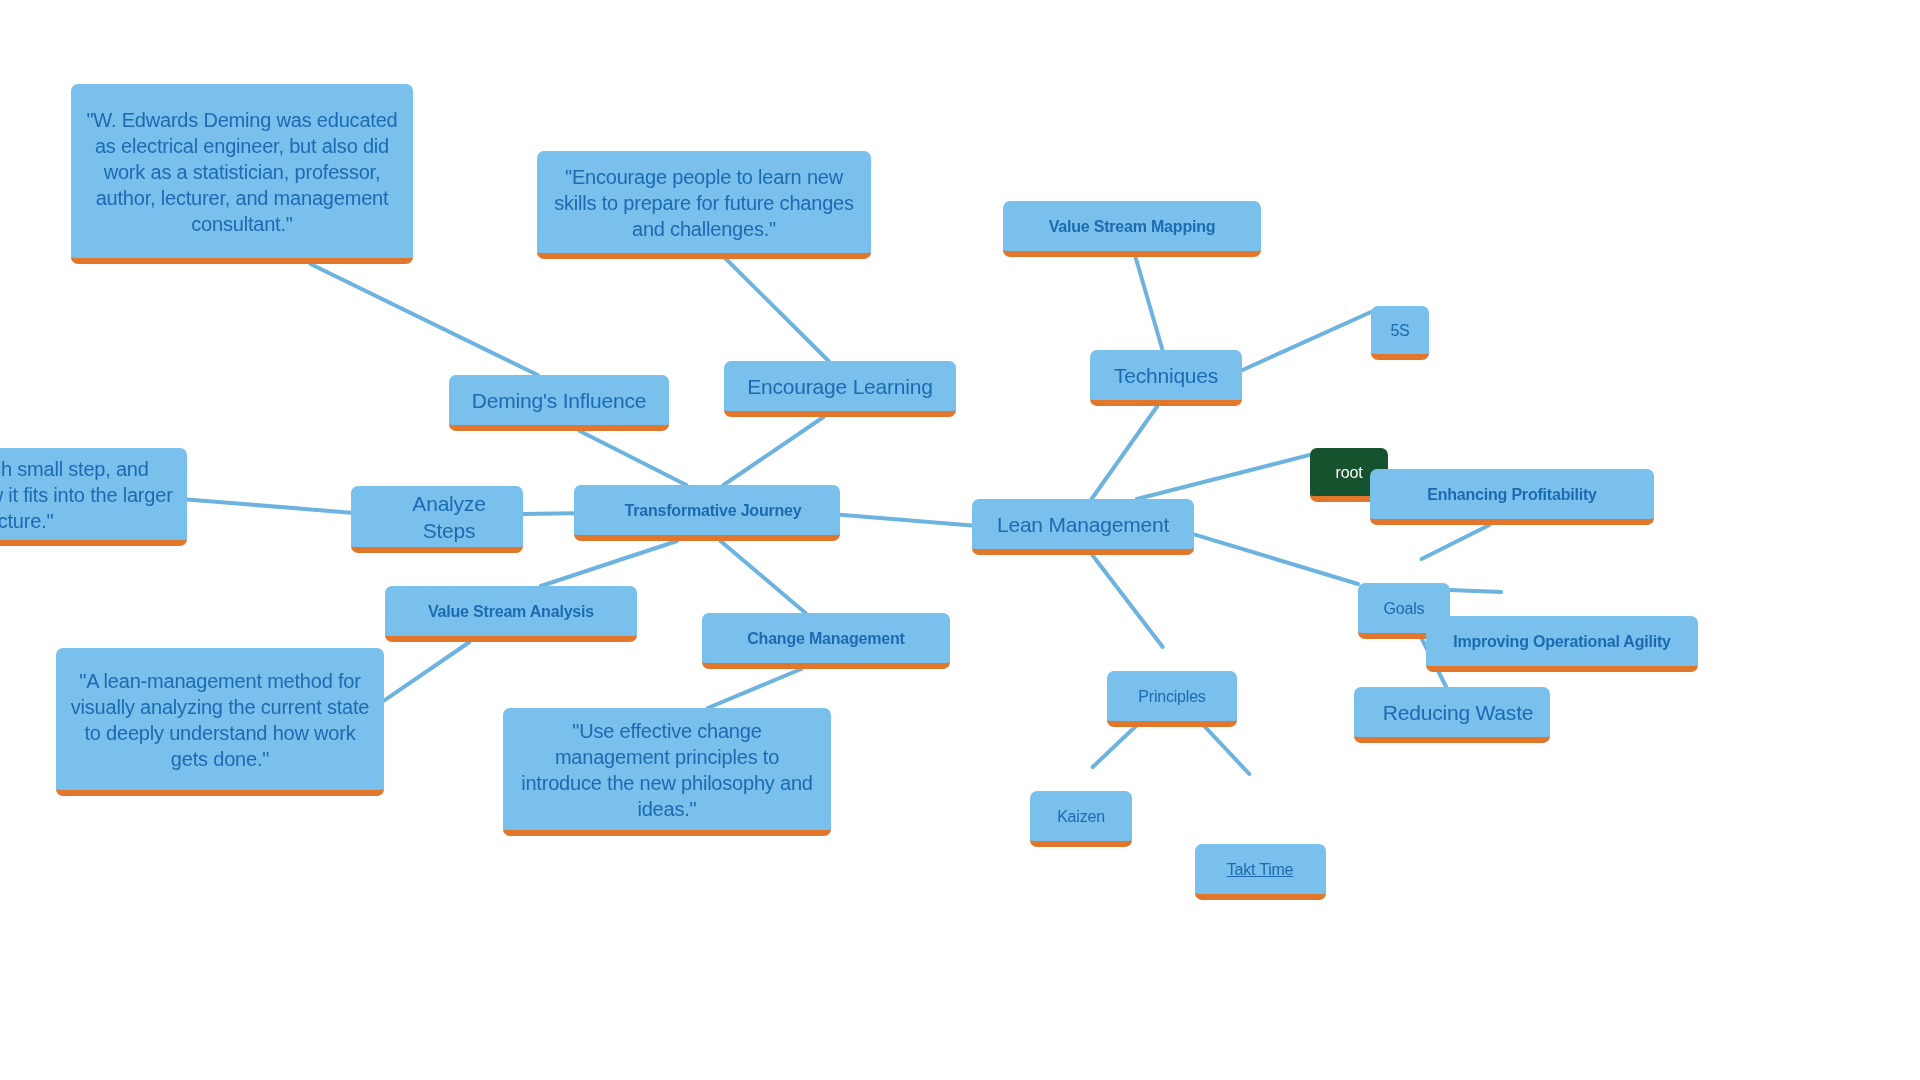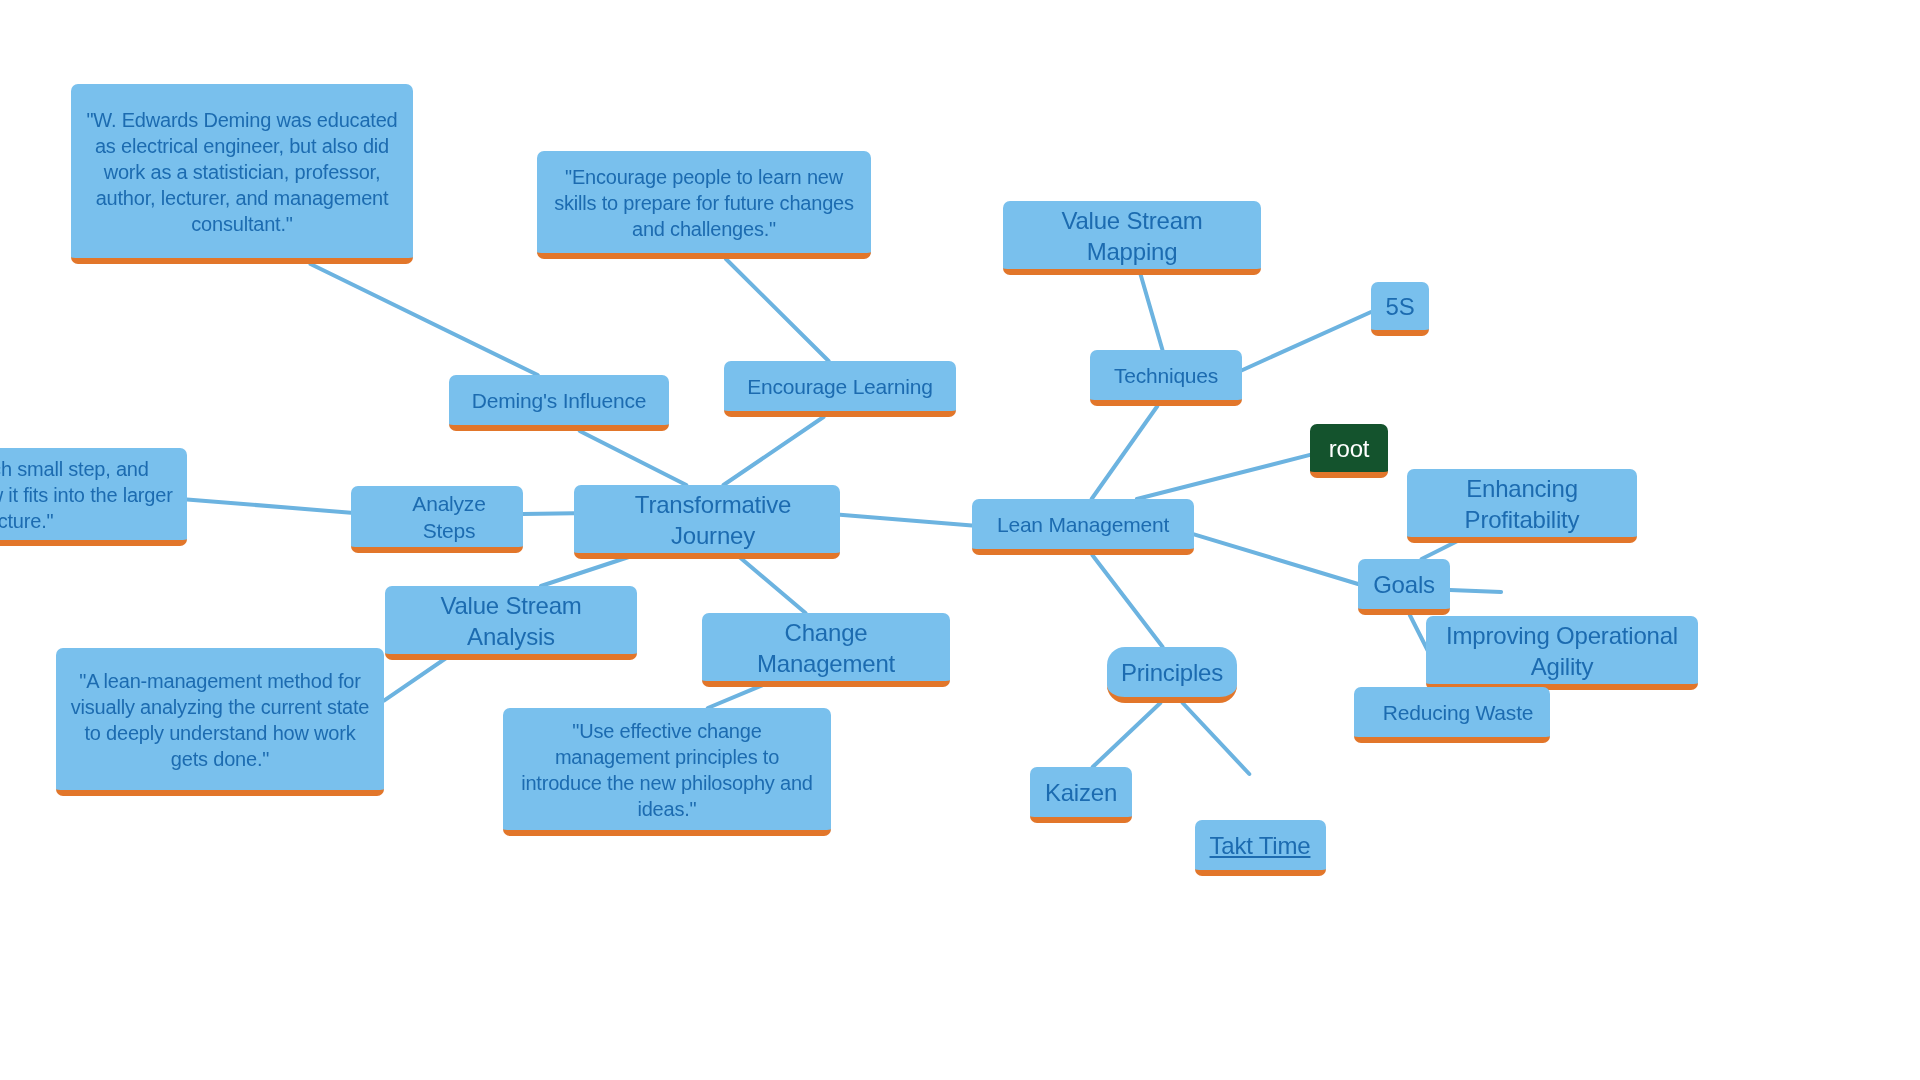--- a/index.html
+++ b/index.html
@@ -41,23 +41,23 @@
     letter-spacing: -0.2px;
     padding: 4px 12px 2px 12px;
     z-index: 5;
     white-space: pre-line;
   }
   .node.root {
     background: #14532d;
     color: #ffffff;
     border-bottom: 6px solid #e2762a;
   }
-  .node.lg   { font-size: 24px; }
+  .node.lg   { font-size: 16px; font-weight: bold; }
   .node.md   { font-size: 21px; }
-  .node.sm   { font-size: 24px; }
+  .node.sm   { font-size: 16px; margin-top: 24px; }
   .node.quote { font-size: 20px; }
 </style>
 </head>
 <body>
 
 <div id="canvas">
   <svg id="edges" viewBox="0 0 1920 1080">
       <line x1="1310.0" y1="454.9" x2="1136.9" y2="499.0" stroke="#6cb3e0" stroke-width="4" stroke-linecap="round"></line>
       <line x1="972.0" y1="525.6" x2="840.0" y2="514.7" stroke="#6cb3e0" stroke-width="4" stroke-linecap="round"></line>
       <line x1="1091.6" y1="499.0" x2="1157.4" y2="406.0" stroke="#6cb3e0" stroke-width="4" stroke-linecap="round"></line>
@@ -82,24 +82,24 @@
       <line x1="801.1" y1="669.0" x2="707.8" y2="708.0" stroke="#6cb3e0" stroke-width="4" stroke-linecap="round"></line>
     </svg>
   <div id="node-layer">
       <div class="node root sm" style="left: 1310px; top: 424px; width: 78px; min-height: 54px;"><span>root</span></div>
       <div class="node md" style="left: 972px; top: 499px; width: 222px; min-height: 56px;"><span>Lean Management</span></div>
       <div class="node lg" style="left: 574px; top: 485px; width: 266px; min-height: 56px; padding-left: 24px;"><span>Transformative Journey</span></div>
       <div class="node md" style="left: 1090px; top: 350px; width: 152px; min-height: 56px;"><span>Techniques</span></div>
       <div class="node lg" style="left: 1003px; top: 201px; width: 258px; min-height: 56px;"><span>Value Stream Mapping</span></div>
       <div class="node sm" style="left: 1371px; top: 282px; width: 58px; min-height: 54px;"><span>5S</span></div>
       <div class="node sm" style="left: 1358px; top: 559px; width: 92px; min-height: 56px;"><span>Goals</span></div>
-      <div class="node lg" style="left: 1407px; top: 469px; width: 230px; min-height: 56px; justify-content: flex-end;"><span>Enhancing Profitability</span></div>
+      <div class="node lg" style="left: 1370px; top: 469px; width: 284px; min-height: 56px;"><span>Enhancing Profitability</span></div>
       <div class="node lg" style="left: 1426px; top: 616px; width: 272px; min-height: 56px;"><span>Improving Operational Agility</span></div>
       <div class="node md" style="left: 1354px; top: 687px; width: 196px; min-height: 56px; padding-left: 24px;"><span>Reducing Waste</span></div>
-      <div class="node sm" style="left: 1107px; top: 647px; width: 130px; min-height: 56px; border-radius: 18px;"><span>Principles</span></div>
+      <div class="node sm" style="left: 1107px; top: 647px; width: 130px; min-height: 56px;"><span>Principles</span></div>
       <div class="node sm" style="left: 1030px; top: 767px; width: 102px; min-height: 56px;"><span>Kaizen</span></div>
       <div class="node sm" style="left: 1194.5px; top: 820px; width: 131px; min-height: 56px; text-decoration: underline;"><span>Takt Time</span></div>
       <div class="node md" style="left: 449px; top: 375px; width: 220px; min-height: 56px;"><span>Deming's Influence</span></div>
       <div class="node quote" style="left: 71px; top: 84px; width: 342px; min-height: 180px;"><span>"W. Edwards Deming was educated as electrical engineer, but also did work as a statistician, professor, author, lecturer, and management consultant."</span></div>
       <div class="node md" style="left: 724px; top: 361px; width: 232px; min-height: 56px;"><span>Encourage Learning</span></div>
       <div class="node quote" style="left: 537px; top: 151px; width: 334px; min-height: 108px;"><span>"Encourage people to learn new skills to prepare for future changes and challenges."</span></div>
       <div class="node md" style="left: 351px; top: 486px; width: 172px; min-height: 56px; padding-left: 36px;"><span>Analyze Steps</span></div>
       <div class="node quote" style="left: -151px; top: 448px; width: 338px; min-height: 98px;"><span>"Analyze each small step, and understand how it fits into the larger picture."</span></div>
       <div class="node lg" style="left: 385px; top: 586px; width: 252px; min-height: 56px;"><span>Value Stream Analysis</span></div>
       <div class="node quote" style="left: 56px; top: 648px; width: 328px; min-height: 148px;"><span>"A lean-management method for visually analyzing the current state to deeply understand how work gets done."</span></div>

